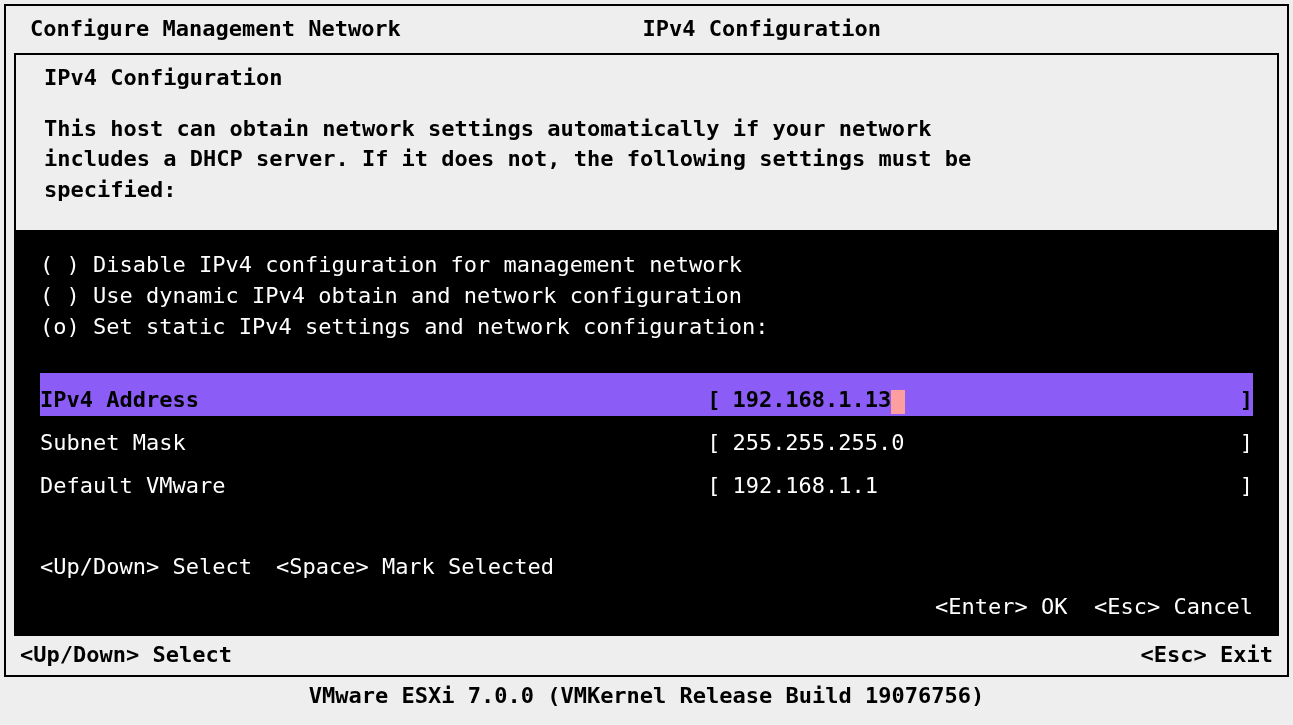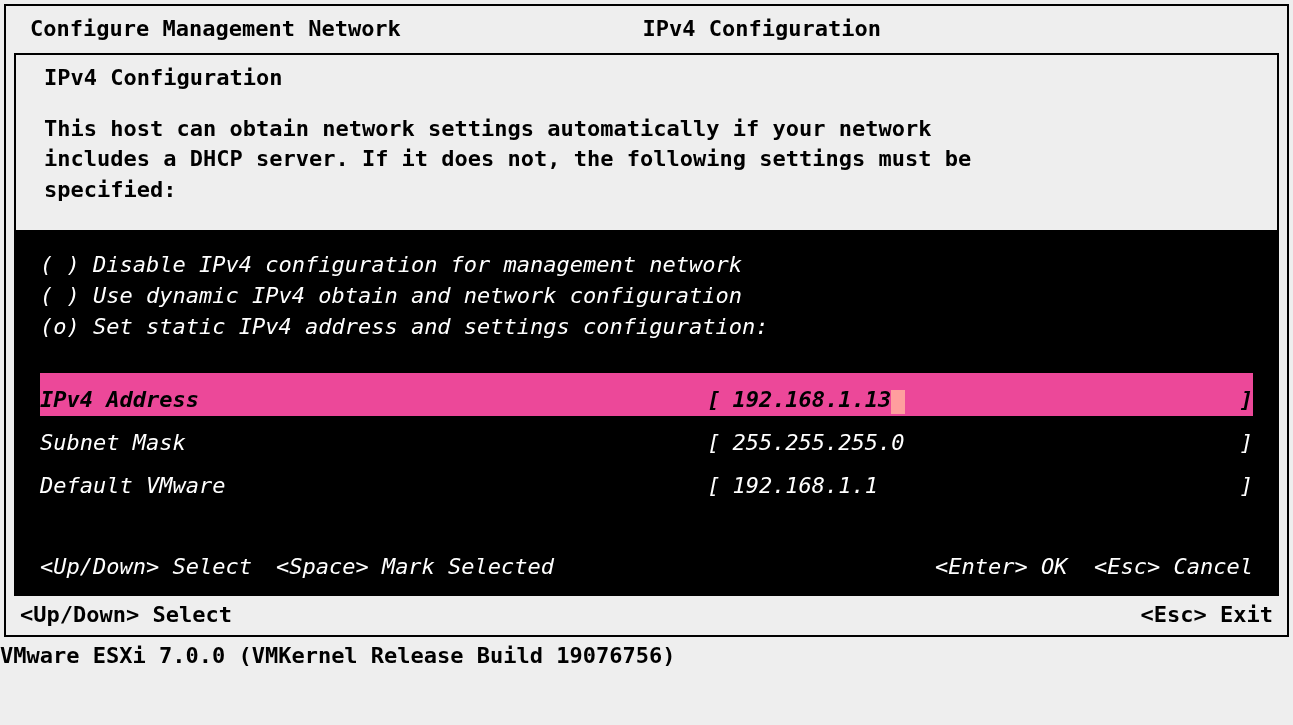--- a/index.html
+++ b/index.html
@@ -34,33 +34,32 @@
     padding: 8px 28px 24px 28px;
     font-weight: bold;
   }
   .dialog-title { margin-bottom: 20px; }
   .dialog-desc { max-width: 100%; white-space: pre-wrap; }
   .dark-panel {
     background: #000;
     color: #fff;
     padding: 20px 24px 12px 24px;
     margin: 0;
-    font-style: italic;
   }
   .radio-opt {
     white-space: pre;
   }
   .blank-row { height: 1.4em; }
   .field-row {
     display: flex;
     align-items: baseline;
     font-family: inherit;
   }
   .field-row.active {
-    background: #ec4899;
+    background: #8b5cf6;
     color: #000;
     font-weight: bold;
   }
   .field-label { flex: 0 0 55%; padding-left: 0; }
   .field-value-wrap {
     flex: 1;
     display: flex;
     align-items: baseline;
   }
   .bracket { flex: 0 0 auto; }
@@ -78,27 +77,28 @@
     vertical-align: text-bottom;
     margin-bottom: -2px;
   }
   .hint-row-dark {
     display: flex;
     padding-top: 50px;
   }
   .hint-left { flex: 0 0 auto; }
   .hint-mid { flex: 0 0 auto; padding-left: 24px; }
   .hint-spacer { flex: 1; }
-  .hint-right { flex: 0 0 auto; float: right; white-space: pre; }
+  .hint-right { flex: 0 0 auto; float: right; white-space: pre; margin-top: 40px; }
   .hint-row-outer {
     display: flex;
     font-weight: bold;
     padding: 4px 14px 4px 14px;
   }
   .footer-bar {
+    text-align: center;
     font-weight: bold;
     padding: 4px 0 0 0;
     color: #000;
   }
 </style>
 </head>
 <body>
 
 <div class="outer-frame">
 
@@ -113,21 +113,21 @@
       <div class="dialog-title">IPv4 Configuration</div>
       <div class="dialog-desc">This host can obtain network settings automatically if your network
 includes a DHCP server. If it does not, the following settings must be
 specified:</div>
     </div>
 
     <div class="dark-panel">
 
       <div class="radio-opt"><span>( )</span> <span>Disable IPv4 configuration for management network</span></div>
       <div class="radio-opt"><span>( )</span> <span>Use dynamic IPv4 obtain and network configuration</span></div>
-      <div class="radio-opt"><span>(o)</span> <span>Set static IPv4 address and settings configuration:</span></div>
+      <div class="radio-opt"><span>(o)</span> <span>Set static IPv4 settings and network configuration:</span></div>
 
       <div class="blank-row"></div>
 
       <div class="field-row active">
         <span class="field-label">IPv4 Address</span>
         <span class="field-value-wrap">
           <span class="bracket">[ </span>
           <span class="field-value"><span>192.168.1.13</span><span class="cursor"></span></span>
           <span class="bracket">]</span>
         </span>

